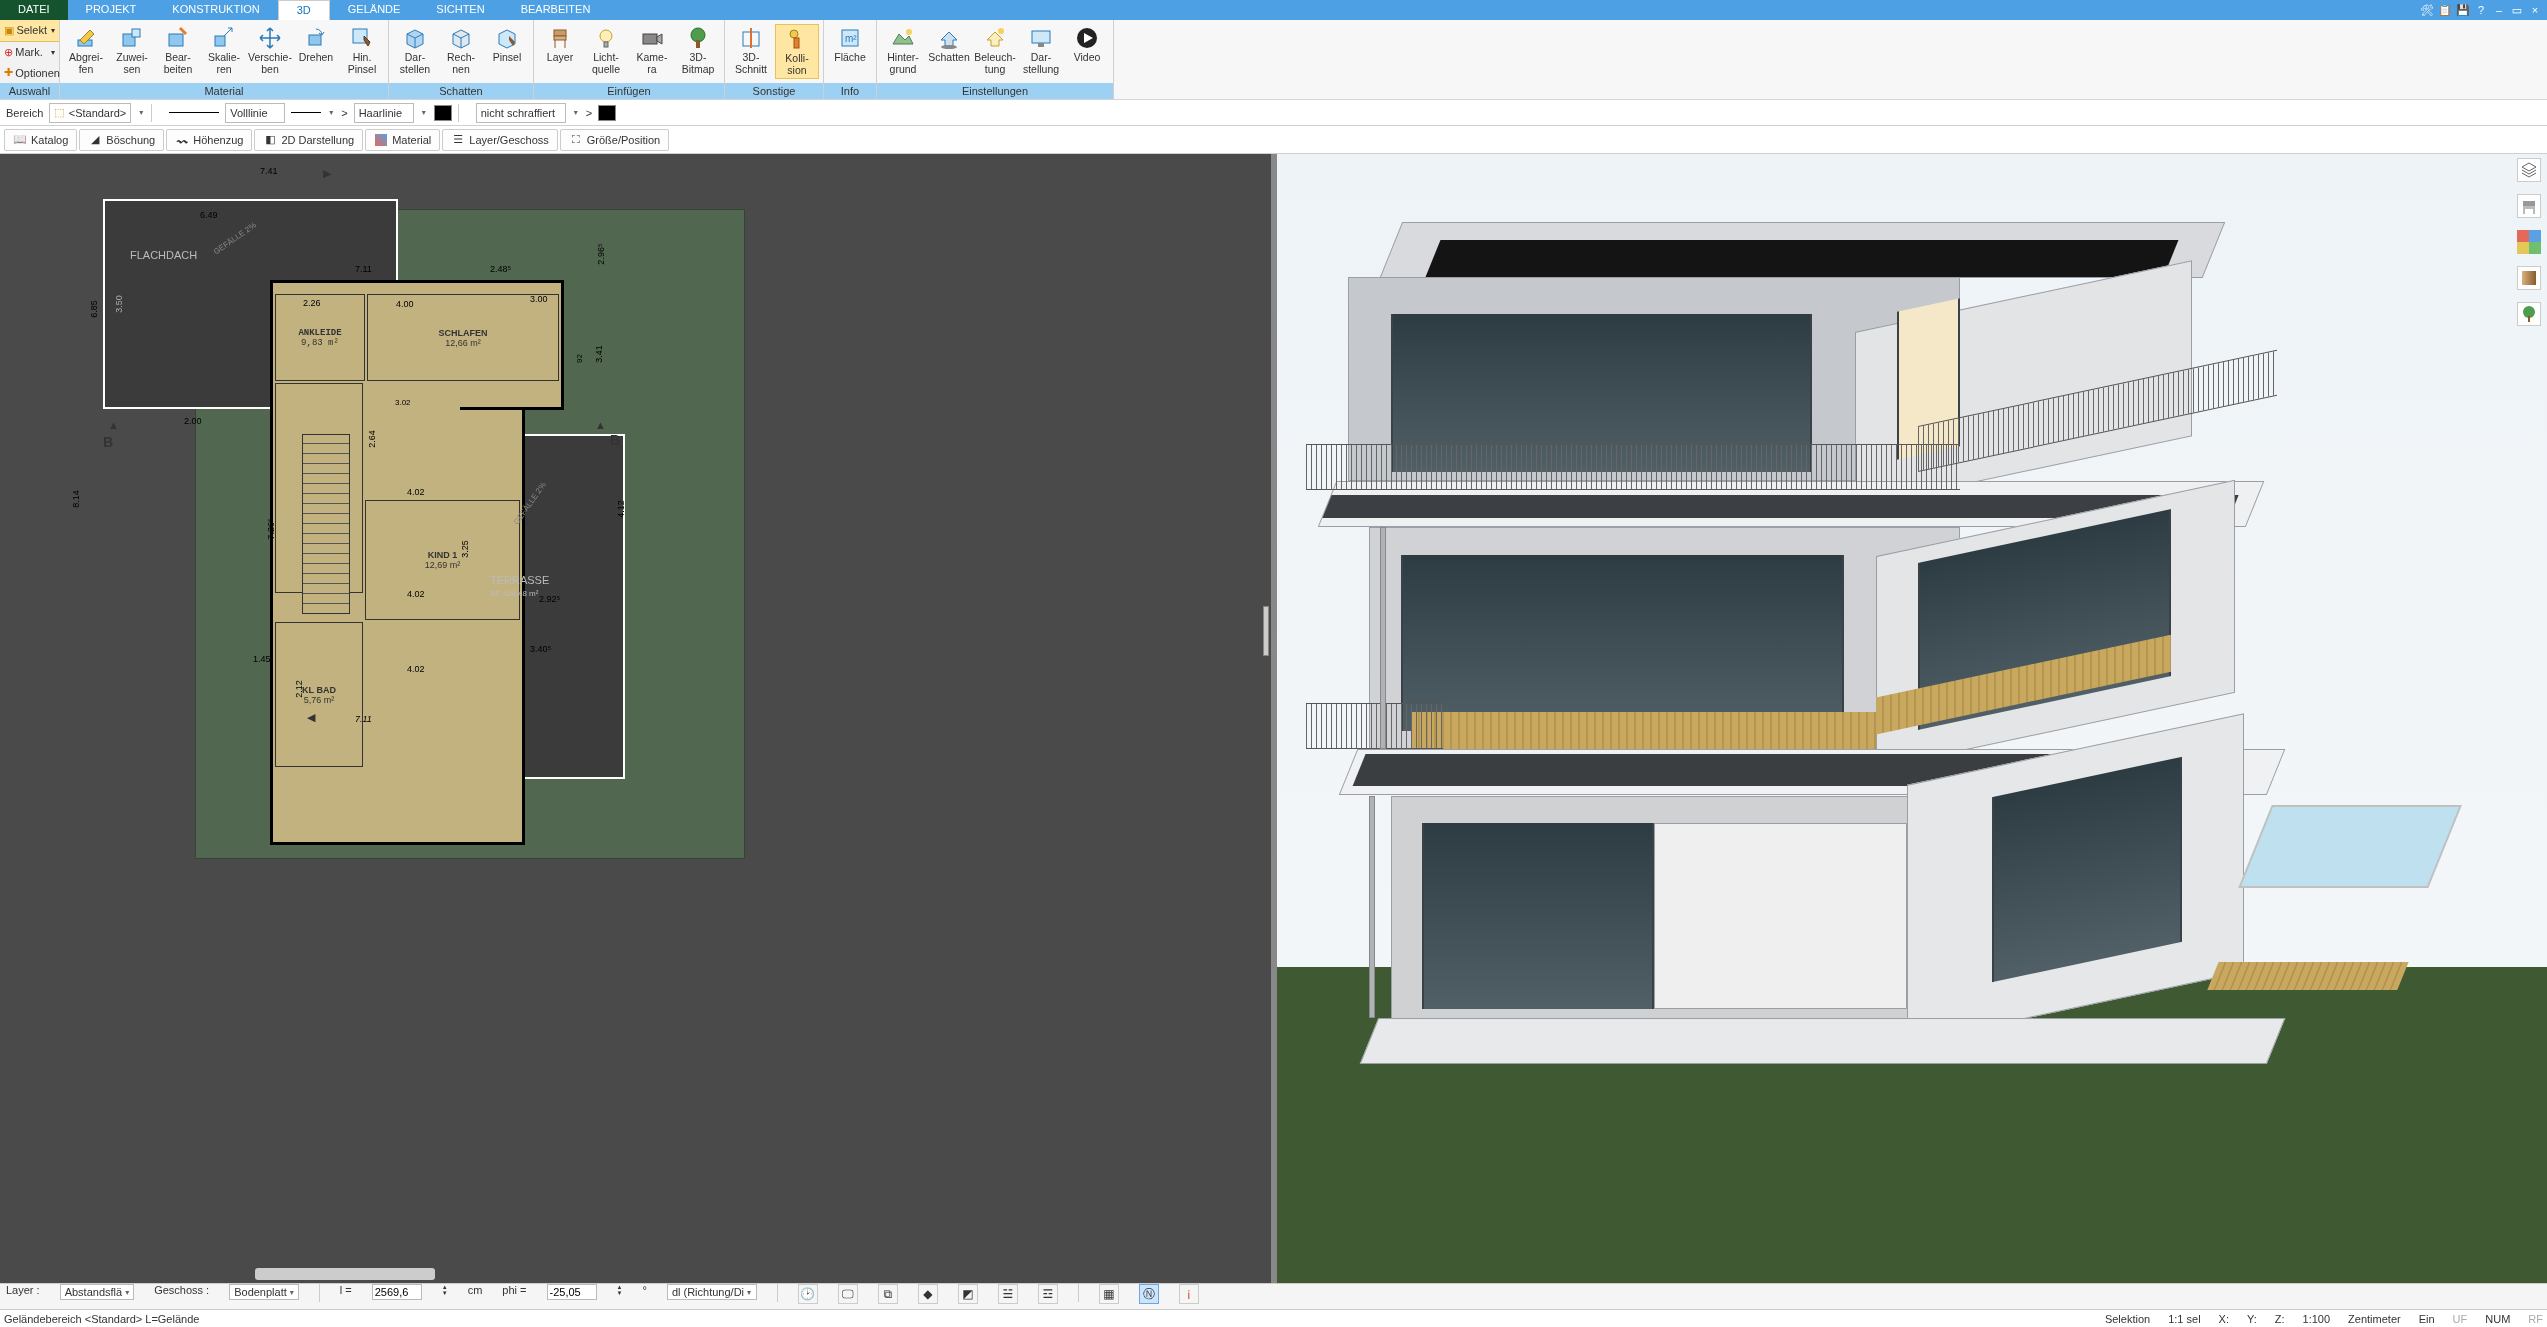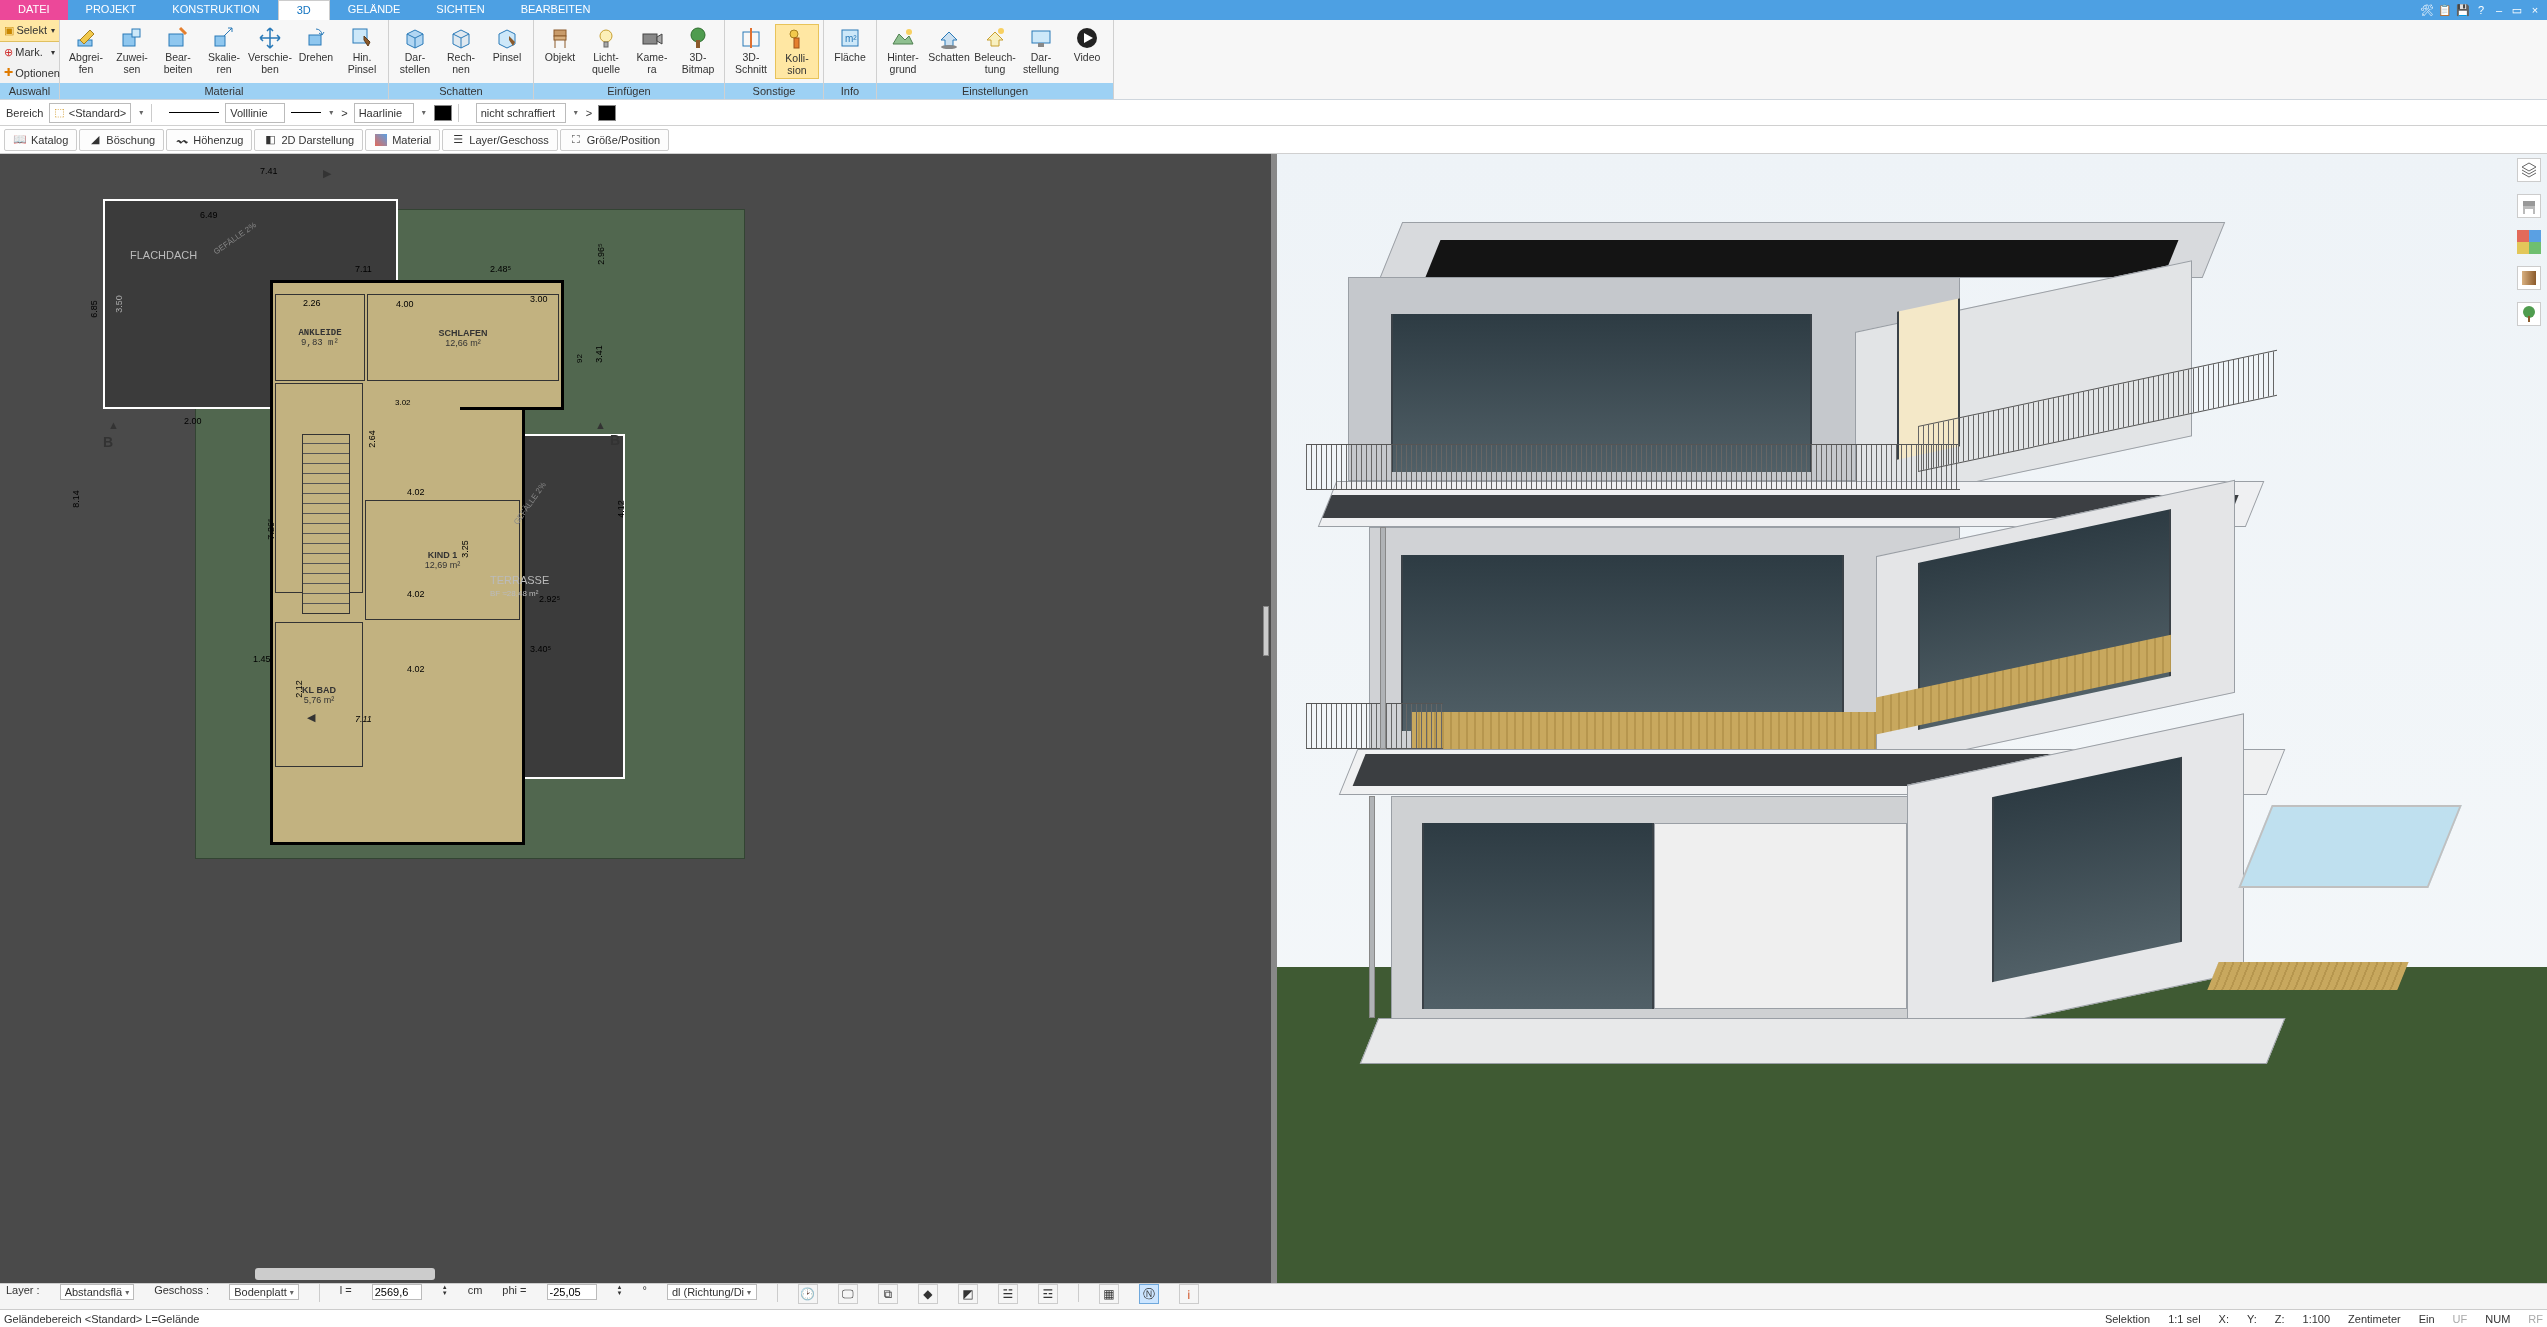--- a/index.html
+++ b/index.html
@@ -1,21 +1,21 @@
 <!DOCTYPE html>
 <html><head>
 <meta charset="utf-8">
 <style>
 * { box-sizing: border-box; margin: 0; padding: 0; }
 body { font-family: "Segoe UI", Tahoma, sans-serif; font-size: 11px; color: #333; background: #fff; overflow: hidden; height: 100vh; display: flex; flex-direction: column; }
 
 
 .menubar { display: flex; align-items: stretch; background: #fff; height: 20px; }
 .menubar .tab { padding: 3px 18px; cursor: pointer; font-size: 11px; color: #0a5b9c; }
-.menubar .tab.file { background: #ec4899; color: #fff; }
+.menubar .tab.file { background: #14532d; color: #fff; }
 .menubar .tab.normal { background: #4da0e3; color: #fff; }
 .menubar .tab.active { background: #fff; color: #1374c1; border: 1px solid #ccc; border-bottom: none; }
 .menubar .spacer { flex: 1; background: #4da0e3; }
 .menubar .winbtns { display: flex; background: #4da0e3; align-items: center; padding-right: 4px; gap: 2px; }
 .menubar .winbtns span { width: 16px; height: 16px; display: flex; align-items: center; justify-content: center; color: #fff; font-size: 11px; cursor: pointer; }
 
 
 .ribbon { display: flex; background: #f7f7f7; border-bottom: 1px solid #cfd6dd; height: 80px; }
 .ribbon-left { display: flex; flex-direction: column; width: 60px; background: #f2f2f2; border-right: 1px solid #d0d0d0; }
 .ribbon-left .lb { flex:1; display:flex; align-items:center; padding:0 4px; font-size:11px; cursor:pointer; gap:2px; }
@@ -249,21 +249,21 @@
     <div class="buttons">
       <div class="rbtn">
           <div class="ico">
             <svg width="24" height="24">
               <rect x="6" y="4" width="12" height="6" fill="#c89b6a" stroke="#8b5a2b"></rect>
               <rect x="6" y="10" width="12" height="4" fill="#d8b080" stroke="#8b5a2b"></rect>
               <line x1="7" y1="14" x2="7" y2="22" stroke="#8b5a2b"></line>
               <line x1="17" y1="14" x2="17" y2="22" stroke="#8b5a2b"></line>
             </svg>
           </div>
-          <span>Objekt</span>
+          <span>Layer</span>
         </div>
       <div class="rbtn">
           <div class="ico">
             <svg width="24" height="24">
               <circle cx="12" cy="10" r="6" fill="#fcefb8" stroke="#c8a030"></circle>
               <rect x="10" y="16" width="4" height="5" fill="#aaa" stroke="#666"></rect>
             </svg>
           </div>
           <span>Licht-</span>
           <span class="t2">quelle</span>

